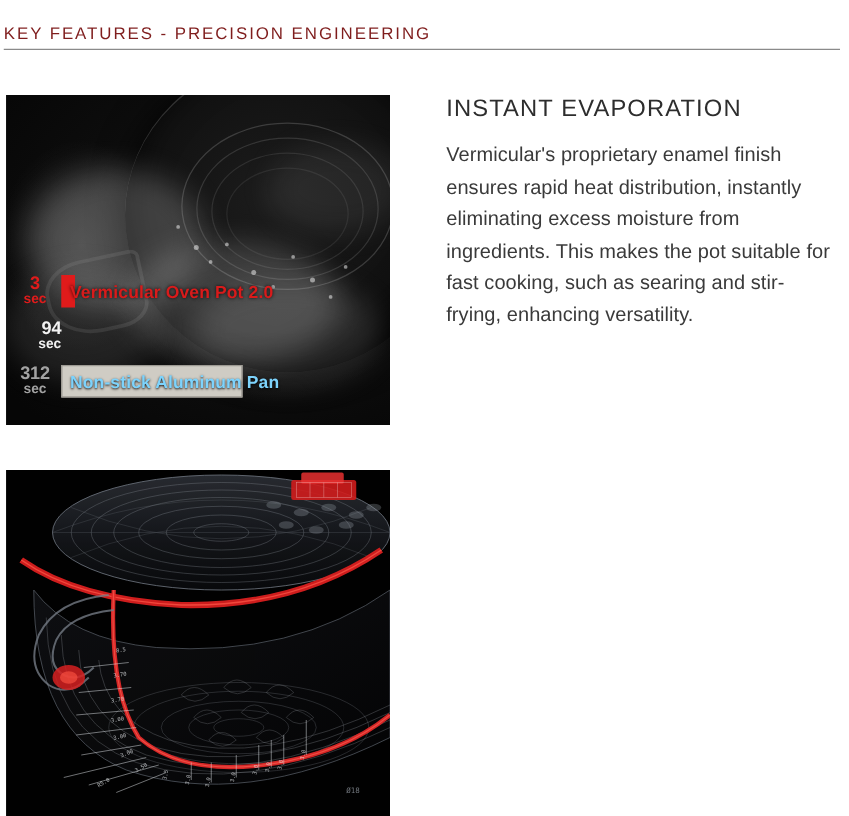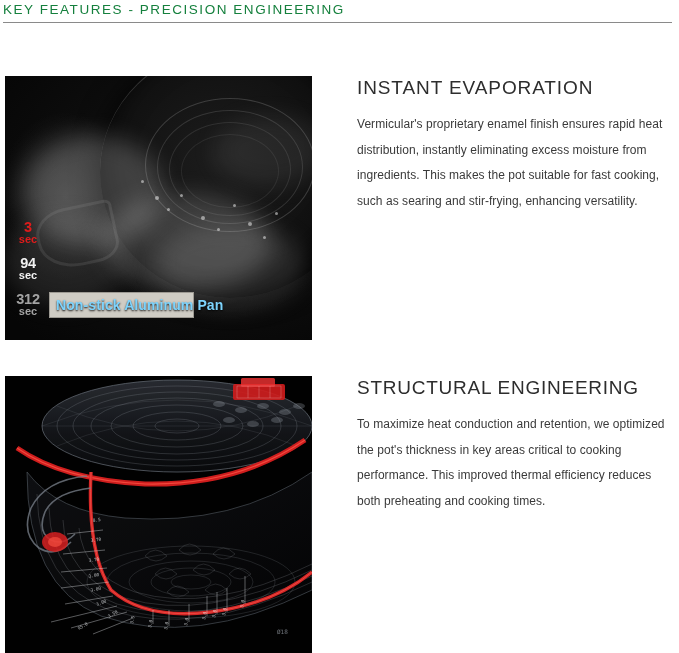--- a/index.html
+++ b/index.html
@@ -20,25 +20,25 @@
   .section-header {
     position: absolute;
     left: 3px;
     top: 0px;
     width: 672px;
   }
   .section-header-title {
     font-family: "Liberation Sans", sans-serif;
     font-size: 13.5px;
     letter-spacing: 1.55px;
-    color: #15803d;
+    color: #7f1d1d;
     font-weight: 400;
     line-height: 20px;
     white-space: nowrap;
-    padding-top: 0;
+    padding-top: 17px;
   }
   .section-header-rule {
     margin-top: 2px;
     height: 1px;
     background: #8a8a8a;
     width: 669px;
   }
 
   
   .feature-block {
@@ -68,21 +68,21 @@
     font-size: 19px;
     letter-spacing: 0.9px;
     color: #2d2d2d;
     font-weight: 400;
     line-height: 24px;
     margin: 0 0 12px 0;
     white-space: nowrap;
   }
   #feature-block-2 .feature-title { letter-spacing: 0.75px; }
   .feature-body {
-    font-size: 12px;
+    font-size: 16px;
     line-height: 25.5px;
     color: #3a3a3a;
     font-weight: 400;
     margin: 0;
     letter-spacing: 0.05px;
   }
 
   
   .photo-pot {
     position: absolute;
@@ -188,21 +188,21 @@
     z-index: 2;
     font-size: 14px;
     font-weight: 700;
     letter-spacing: 0.1px;
     white-space: nowrap;
     padding-left: 7px;
   }
   .row-vermicular .bar-value { color: #e01b1b; }
   .row-vermicular .bar-fill  { background: #e01b1b; width: 11px; }
   .row-vermicular .bar-label { color: #d81b1b; text-shadow: 0 0 3px rgba(0,0,0,0.9); }
-  .row-cast .bar-value  { color: #f2f2f2; }
+  .row-cast .bar-value  { color: #f2f2f2; text-align: right; }
   .row-cast .bar-fill   { background: #bdbab3; width: 56px; border: 1px solid #8e8b85; box-sizing: border-box; }
   .row-cast .bar-label  { color: #ffffff; text-shadow: 0 1px 2px rgba(0,0,0,0.95); }
   .row-nonstick .bar-value  { color: #a3a3a3; }
   .row-nonstick .bar-fill   { background: #cfccc4; width: 145px; border: 1px solid #9d9a93; box-sizing: border-box; }
   .row-nonstick .bar-label  { color: #7dd3fc; text-shadow: 0 1px 2px rgba(0,0,0,0.95); }
 
   
   .photo-cad {
     position: absolute;
     inset: 0;
@@ -245,20 +245,24 @@
       <div class="speck" style="left:270px;top:136px;width:3px;height:3px;"></div>
     </div>
 
     <div class="bar-chart">
 
       <div class="bar-row row-vermicular">
         <div class="bar-value">
           <span class="num">3</span>
           <span class="unit">sec</span>
         </div>
+        <div class="bar-track">
+          <div class="bar-fill"></div>
+          <div class="bar-label">Vermicular Oven Pot 2.0</div>
+        </div>
       </div>
 
       <div class="bar-row row-cast">
         <div class="bar-value">
           <span class="num">94</span>
           <span class="unit">sec</span>
         </div>
       </div>
 
       <div class="bar-row row-nonstick">
@@ -423,17 +427,13 @@
             <text x="210" y="242" transform="rotate(-78 210 242)">3.0</text>
             <text x="220" y="240" transform="rotate(-78 220 240)">3.0</text>
             <text x="238" y="232" transform="rotate(-78 238 232)">3.0</text>
             <text x="272" y="258" fill="#9aa1aa" font-size="6">Ø18</text>
           </g>
         </g>
       </svg>
     </div>
   </div>
 
-  <div class="feature-text">
-    <h2 class="feature-title">STRUCTURAL ENGINEERING</h2>
-    <p class="feature-body">To maximize heat conduction and retention, we optimized the pot's thickness in key areas critical to cooking performance. This improved thermal efficiency reduces both preheating and cooking times.</p>
-  </div>
 </div>
 
 </body></html>

